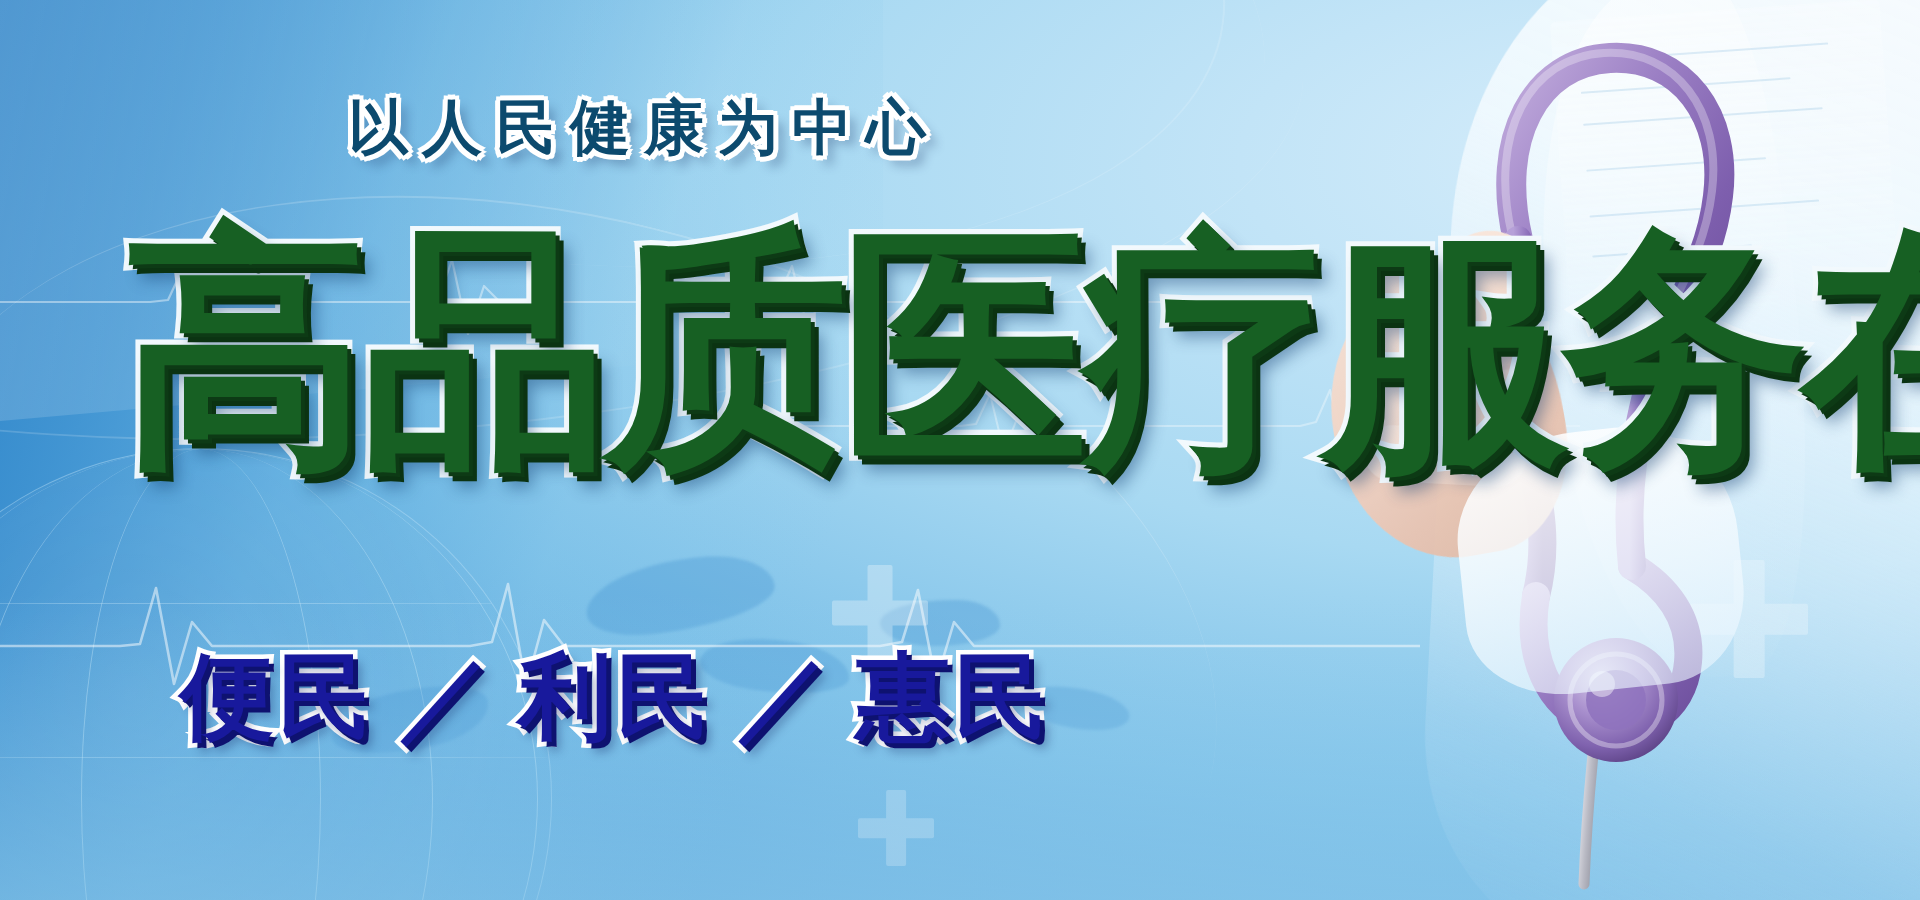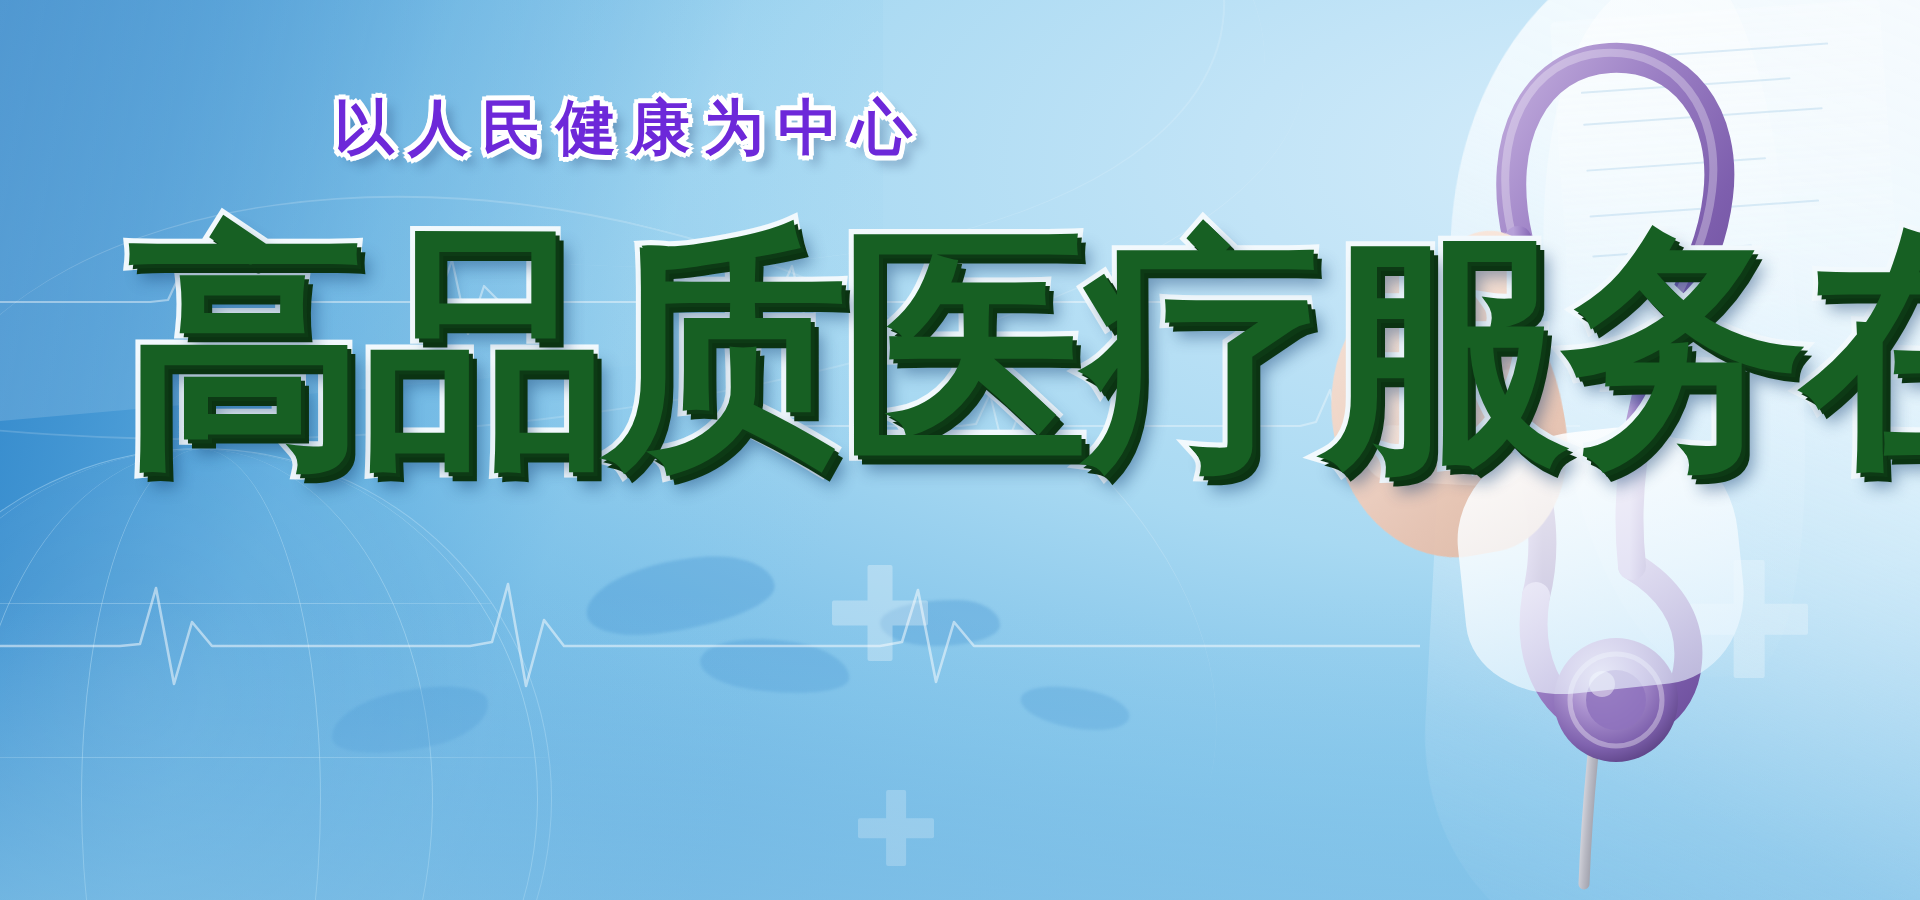--- a/index.html
+++ b/index.html
@@ -147,25 +147,25 @@
     background:linear-gradient(165deg, rgba(255,255,255,.92), rgba(233,246,255,.60));
     border-radius:46% 40% 30% 36%/40% 44% 36% 30%;
     transform:rotate(-6deg);
   }
 
   
   .steth{position:absolute;left:0;top:0;width:640px;height:900px;}
 
   
   .tagline{
-    position:absolute;left:334px;top:97px;
+    position:absolute;left:348px;top:97px;
     font-size:60px;line-height:1;
     letter-spacing:14px;
     font-weight:bold;
-    color:#6d28d9;
+    color:#0c4a6e;
     font-family:"DejaVu Sans","Liberation Sans",sans-serif;
     text-shadow:
       3px 0 0 #fff, -3px 0 0 #fff, 0 3px 0 #fff, 0 -3px 0 #fff,
       3px 3px 0 #fff, -3px 3px 0 #fff, 3px -3px 0 #fff, -3px -3px 0 #fff,
       5px 0 0 #fff, -5px 0 0 #fff, 0 5px 0 #fff, 0 -5px 0 #fff,
       4px 4px 0 #fff, -4px 4px 0 #fff, 4px -4px 0 #fff, -4px -4px 0 #fff,
       9px 9px 11px rgba(20,45,95,.40);
     white-space:nowrap;
   }
 
@@ -331,14 +331,17 @@
     <div class="finger f3"></div>
     <div class="finger f4"></div>
     <div class="finger thumb"></div>
     <div class="wrist"></div>
   </div>
 
   <div class="tagline">以人民健康为中心</div>
 
   <div class="headline">高品质医疗服务在基层</div>
 
+  <div class="slogan">
+    <span>便民</span><span class="sep">／</span><span>利民</span><span class="sep">／</span><span>惠民</span>
+  </div>
 
 </div>
 
 </body></html>

